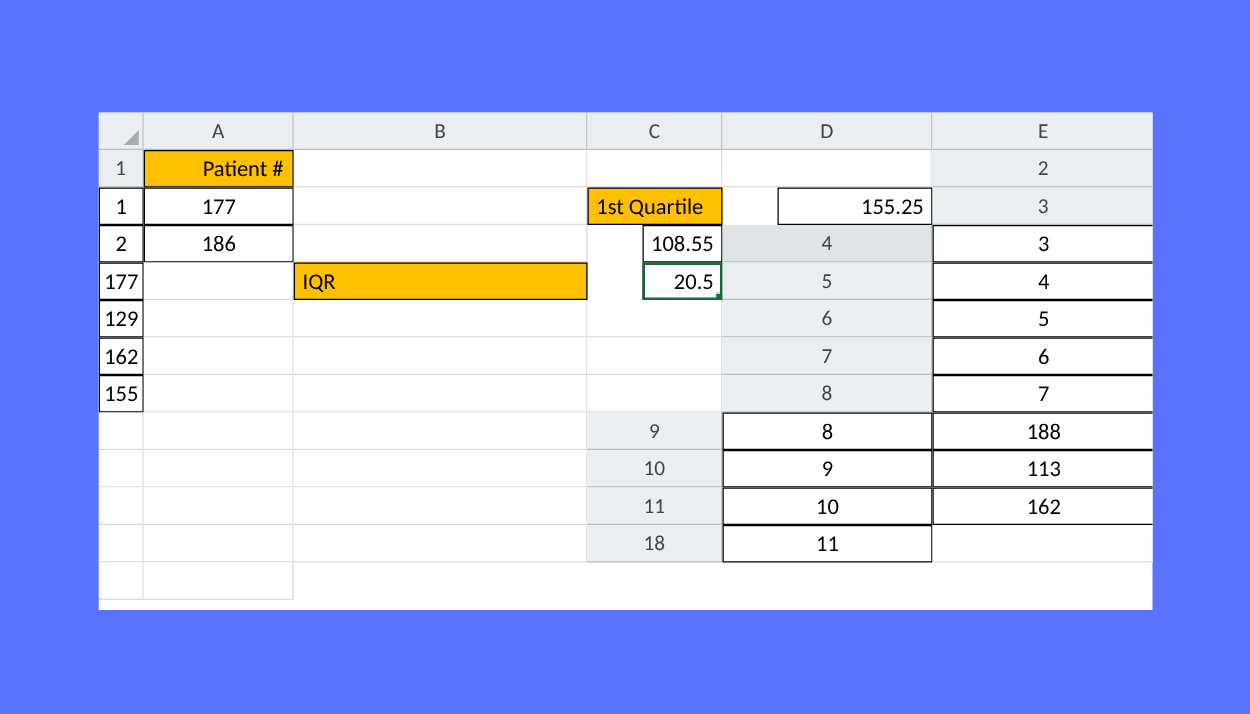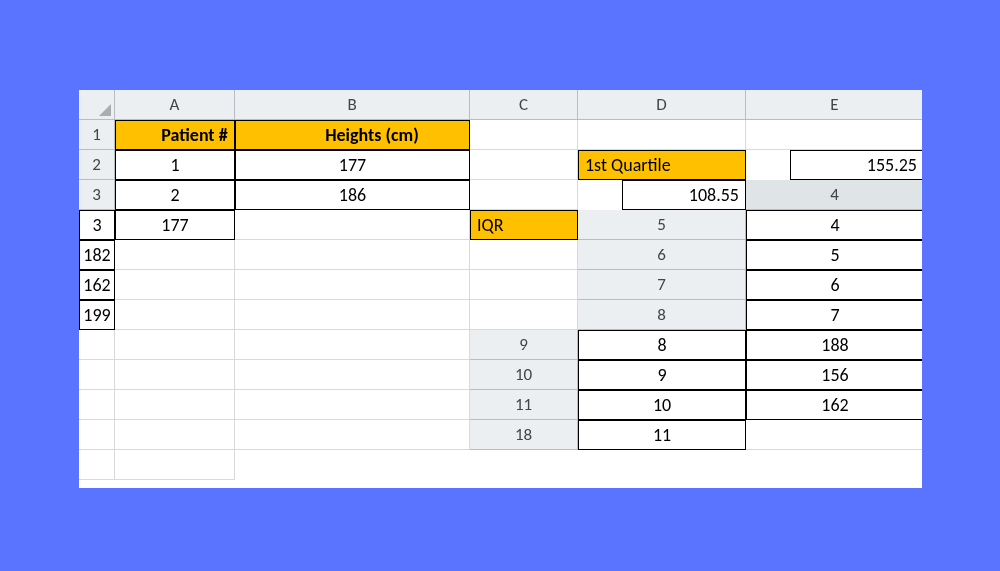--- a/index.html
+++ b/index.html
@@ -67,21 +67,21 @@
     position:absolute;
     right:3px; bottom:3px;
     width:0;height:0;
     border-style:solid;
     border-width:0 0 12px 12px;
     border-color:transparent transparent #a8adb1 transparent;
   }
   .yellow {
     background: #ffc000;
   }
-  .bold { font-weight: 700; padding-left: 45px; }
+  .bold { font-weight: 400; padding-left: 45px; }
   .center { justify-content: center; }
   .right { justify-content: flex-end; margin-left: 44px; }
   .boxed {
     
     border: 1px solid #000;
   }
   
   .boxed + .cell, .cell + .boxed { }
   
   
@@ -110,21 +110,20 @@
 
     <div class="cell corner"></div>
     <div class="cell hdr">A</div>
     <div class="cell hdr">B</div>
     <div class="cell hdr">C</div>
     <div class="cell hdr">D</div>
     <div class="cell hdr">E</div>
 
     <div class="cell rowhdr">1</div>
     <div class="cell yellow bold center boxed">Patient #</div>
-    <div class="cell yellow bold center boxed">Heights (cm)</div>
     <div class="cell"></div>
     <div class="cell"></div>
     <div class="cell"></div>
 
     <div class="cell rowhdr">2</div>
     <div class="cell center boxed">1</div>
     <div class="cell center boxed">177</div>
     <div class="cell"></div>
     <div class="cell yellow boxed">1st Quartile</div>
     <div class="cell right boxed">155.25</div>
@@ -133,58 +132,62 @@
     <div class="cell center boxed">2</div>
     <div class="cell center boxed">186</div>
     <div class="cell"></div>
     <div class="cell right boxed">108.55</div>
 
     <div class="cell rowhdr activehdr">4</div>
     <div class="cell center boxed">3</div>
     <div class="cell center boxed">177</div>
     <div class="cell"></div>
     <div class="cell yellow boxed">IQR</div>
+    <div class="cell right boxed selected">
+        <span>20.5</span>
+        <span class="fillhandle"></span>
+      </div>
 
     <div class="cell rowhdr">5</div>
     <div class="cell center boxed">4</div>
-    <div class="cell center boxed">182</div>
+    <div class="cell center boxed">129</div>
     <div class="cell"></div>
     <div class="cell"></div>
     <div class="cell"></div>
 
     <div class="cell rowhdr">6</div>
     <div class="cell center boxed">5</div>
     <div class="cell center boxed">162</div>
     <div class="cell"></div>
     <div class="cell"></div>
     <div class="cell"></div>
 
     <div class="cell rowhdr">7</div>
     <div class="cell center boxed">6</div>
-    <div class="cell center boxed">199</div>
+    <div class="cell center boxed">155</div>
     <div class="cell"></div>
     <div class="cell"></div>
     <div class="cell"></div>
 
     <div class="cell rowhdr">8</div>
     <div class="cell center boxed">7</div>
     <div class="cell"></div>
     <div class="cell"></div>
     <div class="cell"></div>
 
     <div class="cell rowhdr">9</div>
     <div class="cell center boxed">8</div>
     <div class="cell center boxed">188</div>
     <div class="cell"></div>
     <div class="cell"></div>
     <div class="cell"></div>
 
     <div class="cell rowhdr">10</div>
     <div class="cell center boxed">9</div>
-    <div class="cell center boxed">156</div>
+    <div class="cell center boxed">113</div>
     <div class="cell"></div>
     <div class="cell"></div>
     <div class="cell"></div>
 
     <div class="cell rowhdr">11</div>
     <div class="cell center boxed">10</div>
     <div class="cell center boxed">162</div>
     <div class="cell"></div>
     <div class="cell"></div>
     <div class="cell"></div>

